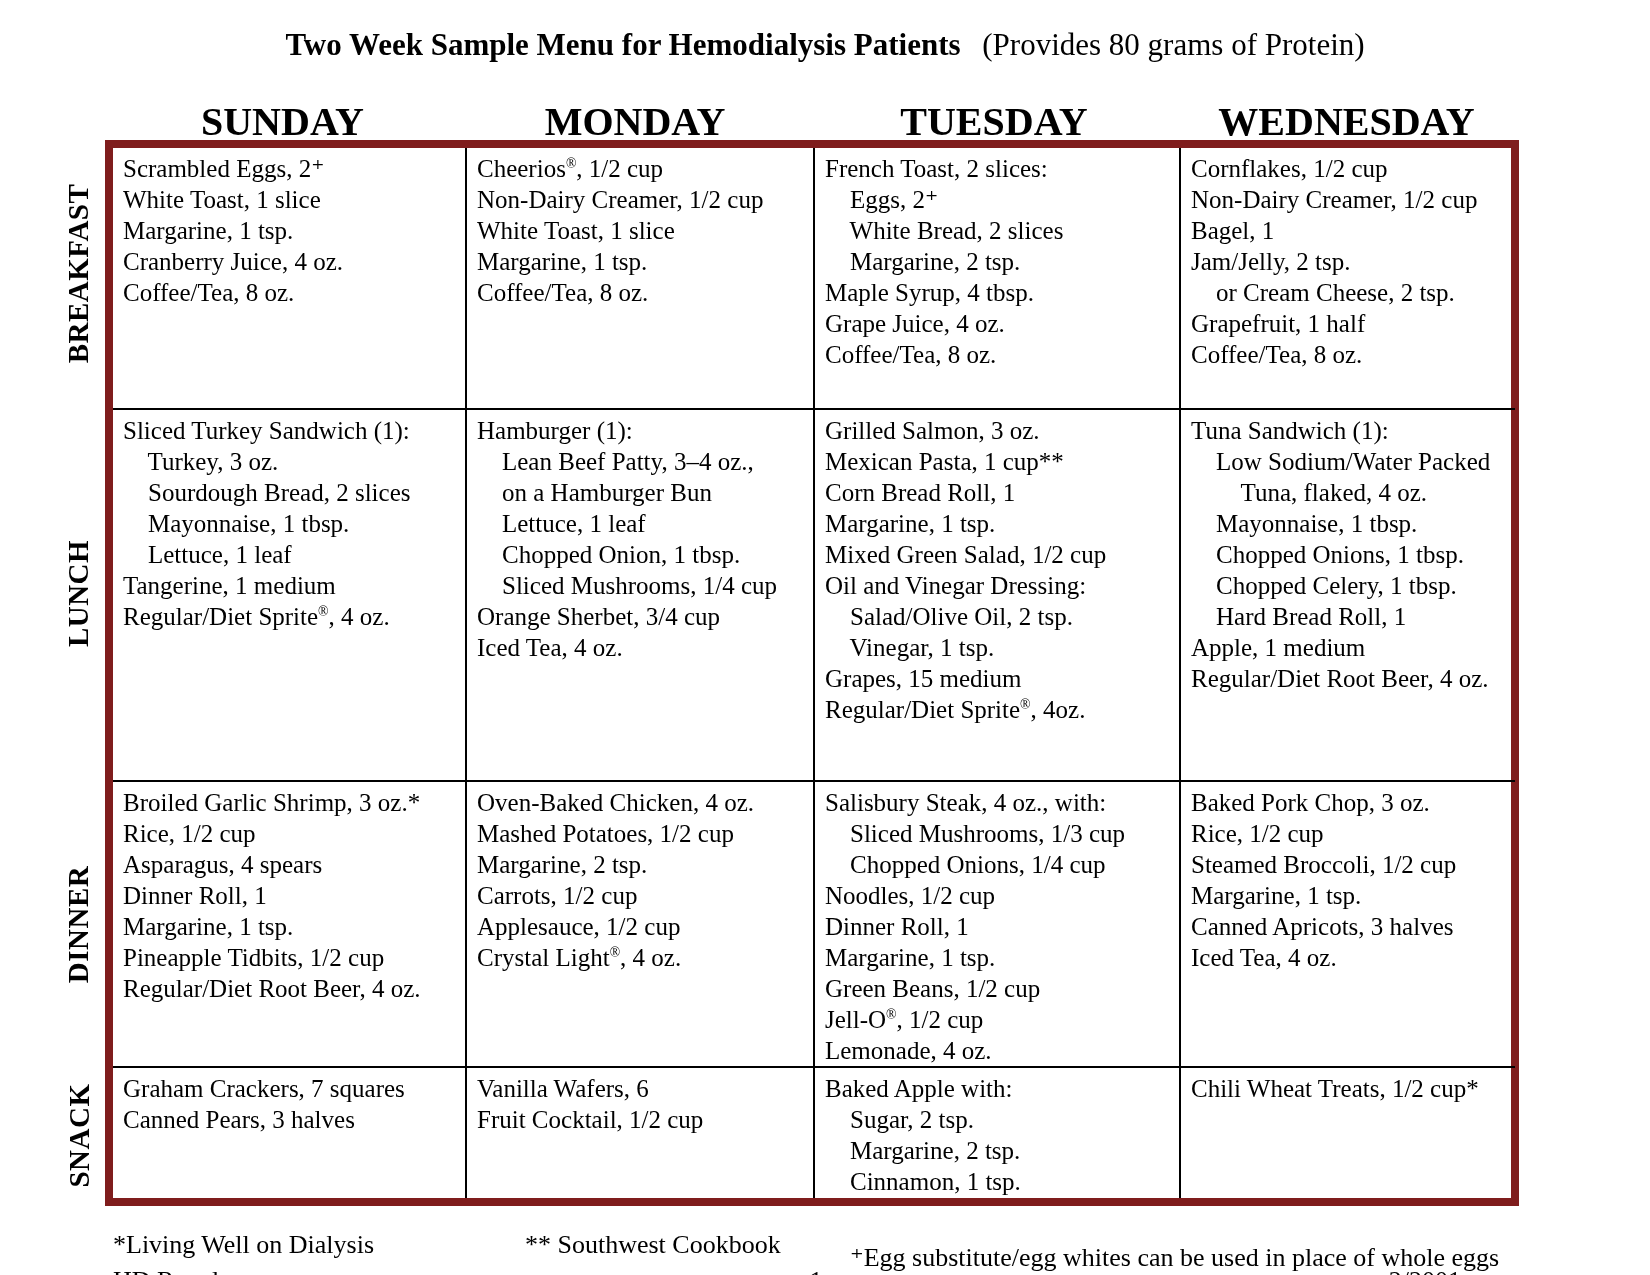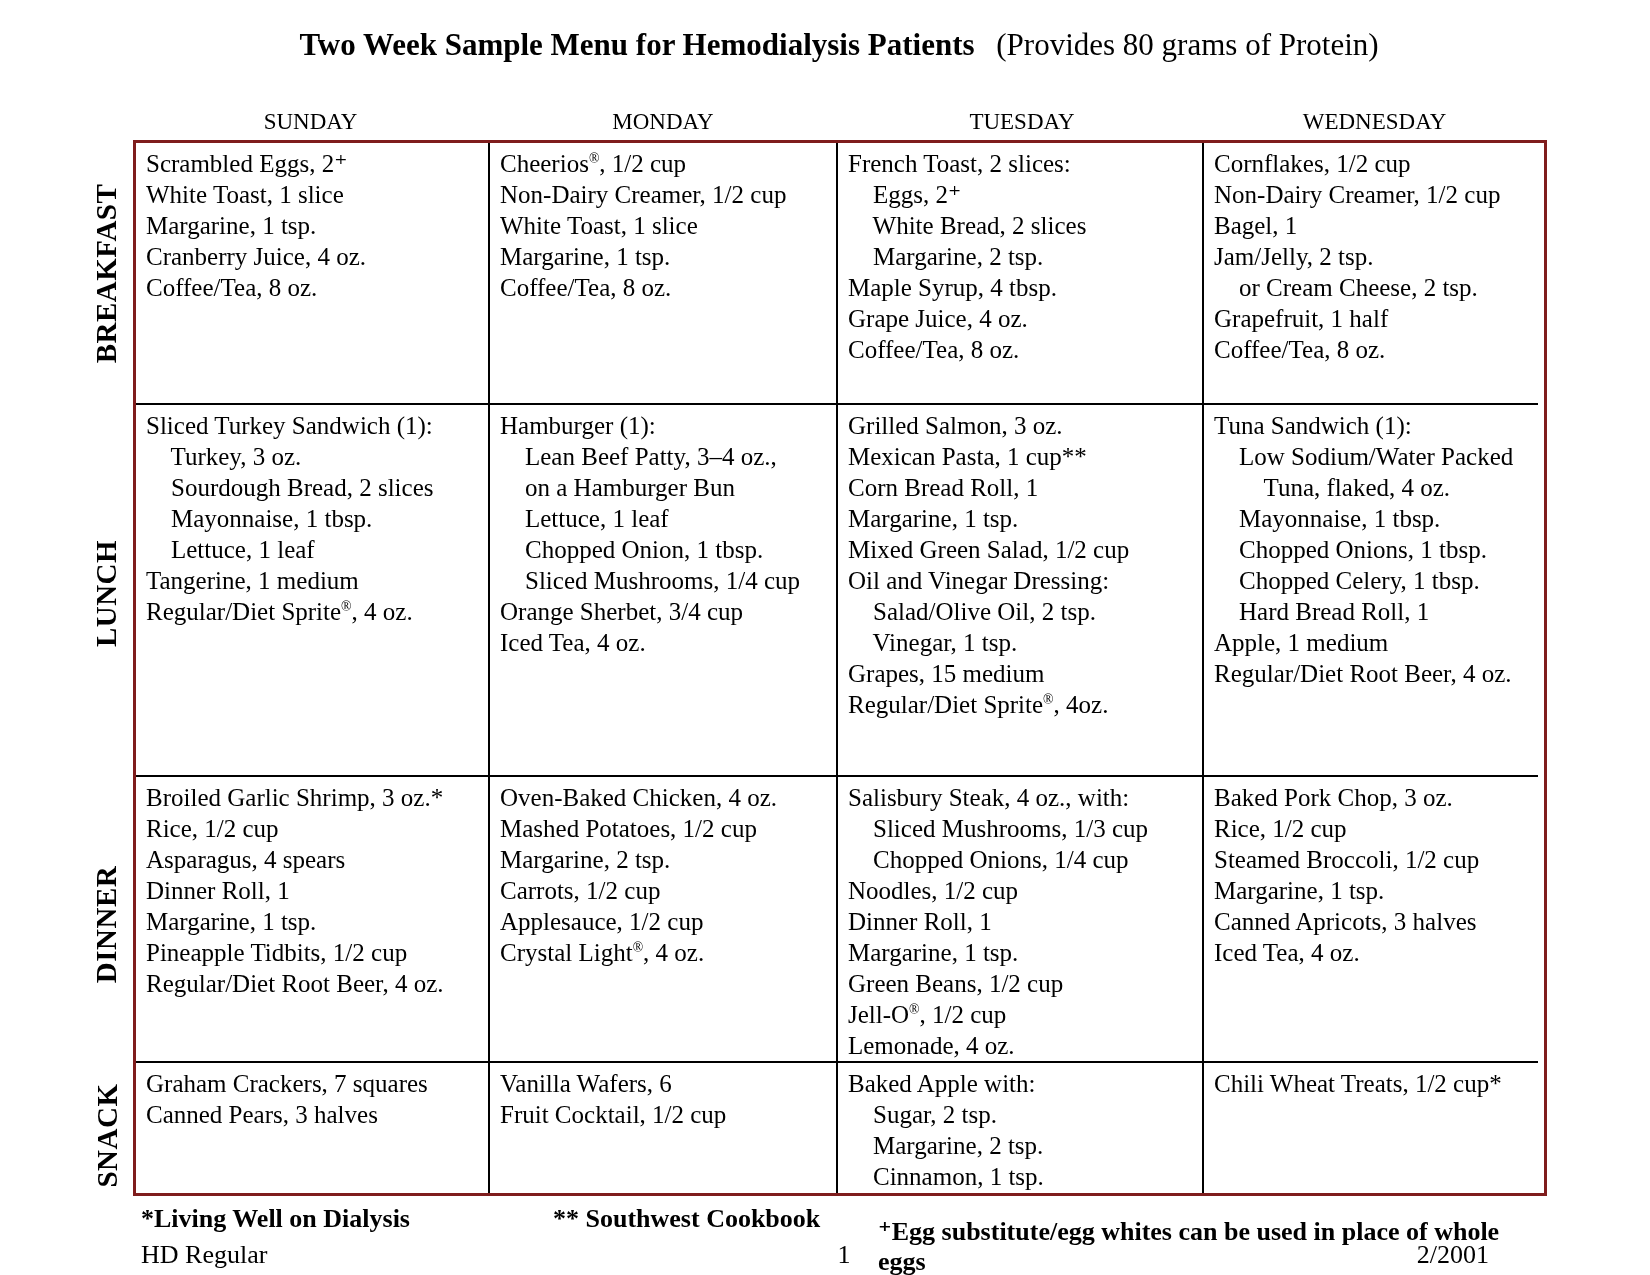--- a/index.html
+++ b/index.html
@@ -3,37 +3,37 @@
 <meta charset="utf-8">
 <style>
   * { box-sizing: border-box; }
   html, body { margin: 0; padding: 0; }
   body {
     width: 1650px; height: 1275px;
     background: #ffffff; color: #000000;
     font-family: "Liberation Serif", "DejaVu Serif", serif;
     overflow: hidden;
   }
-  .page { padding-top: 26px; position: relative; width: 1650px; height: 1275px; padding-left: 28px; }
+  .page { padding-top: 26px; position: relative; width: 1650px; height: 1275px; }
 
   .title-row { text-align: center; font-size: 31px; line-height: 38px; white-space: nowrap; }
   .title-main { font-weight: bold; }
   .title-sub { font-weight: normal; margin-left: 14px; }
 
   .table-wrap { position: relative; margin-left: 105px; width: 1414px; margin-top: 2px; }
 
-  .day-headers { display: flex; font-weight: normal; font-size: 23px; height: 36px; line-height: 36px; margin-top: 40px; }
+  .day-headers { display: flex; font-weight: bold; font-size: 40px; height: 36px; line-height: 36px; margin-top: 40px; }
   .day-headers > div { text-align: center; }
   .dh-sun { width: 355px; }
   .dh-mon { width: 350px; }
   .dh-tue { width: 368px; }
   .dh-wed { width: 337px; }
 
   .grid-outer {
-    border: 3px solid #7f1d1d;
+    border: 8px solid #7f1d1d;
     display: grid;
     grid-template-columns: 352px 348px 366px 336px;
     grid-template-rows: 260px 372px 286px 132px;
     width: 1414px;
     background: #fff;
   }
   .cell {
     border-left: 2px solid #000;
     border-top: 2px solid #000;
     padding: 5px 4px 0 10px;
@@ -57,21 +57,21 @@
   .ml-snack     { height: 134px; }
   .meal-label span {
     transform: rotate(-90deg);
     white-space: nowrap;
     font-weight: bold;
     font-size: 29px;
     letter-spacing: 0.5px;
   }
 
   .footer { margin-left: 105px; width: 1414px; font-size: 26px; }
-  .footer-line1 { position: relative; height: 36px; margin-top: 8px; font-weight: bold; }
+  .footer-line1 { position: relative; height: 36px; margin-top: 24px; }
   .fn1 { position: absolute; left: 8px; top: 0; }
   .fn2 { position: absolute; left: 420px; top: 0; }
   .fn3 { position: absolute; left: 745px; top: 12px; }
   .footer-line2 { display: flex; align-items: baseline; height: 34px; }
   .f2-left { margin-left: 8px; width: 420px; }
   .f2-center { flex: 1; text-align: center; }
   .f2-right { width: 420px; text-align: right; padding-right: 58px; }
 </style>
 </head>
 <body>

